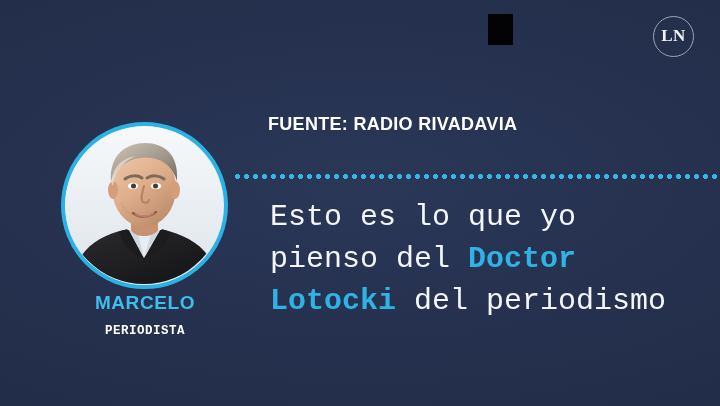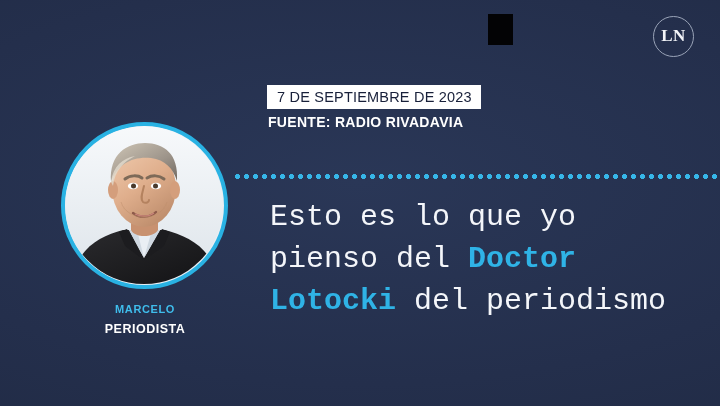--- a/index.html
+++ b/index.html
@@ -72,21 +72,21 @@
     letter-spacing: 0.2px;
     color: #18203a;
     white-space: nowrap;
   }
 
   #source-line {
     position: absolute;
     left: 268px;
     top: 114px;
     font-family: "Liberation Sans", sans-serif;
-    font-size: 14px;
+    font-size: 18px;
     font-weight: 700;
     letter-spacing: 0.3px;
     color: #ffffff;
     white-space: nowrap;
   }
 
   
   #dotted-divider {
     position: absolute;
     left: 233px;
@@ -128,35 +128,34 @@
   #speaker-caption {
     position: absolute;
     left: 0px;
     top: 293px;
     width: 290px;
     text-align: center;
   }
   #speaker-caption .sp-name {
     font-family: "Liberation Sans", sans-serif;
     font-weight: 700;
-    font-size: 11px;
+    font-size: 19px;
     line-height: 20px;
     letter-spacing: 0.6px;
     color: #3fbdec;
     white-space: nowrap;
-    margin-top: 6px;
   }
   #speaker-caption .sp-role {
-    font-family: Liberation Sans, sans-serif;
+    font-family: Liberation Mono, monospace;
     font-weight: 700;
     font-size: 12.5px;
     line-height: 16px;
     letter-spacing: 0.5px;
     color: #ffffff;
-    margin-top: 2px;
+    margin-top: 10px;
   }
 
   
   #quote-block {
     position: absolute;
     left: 270px;
     top: 196px;
     width: 430px;
     font-family: Liberation Mono, monospace;
     font-size: 30px;
@@ -173,23 +172,20 @@
 <body>
 
 <div id="card">
 
   <div id="black-block"></div>
 
   <div id="ln-logo">
     <span class="ln-text">LN</span>
   </div>
 
-  <div id="date-box">
-    <span class="date-text">7 DE SEPTIEMBRE DE 2023</span>
-  </div>
 
   <div id="source-line">FUENTE: RADIO RIVADAVIA</div>
 
   <div id="dotted-divider"></div>
 
   <div id="portrait-wrap">
     <div id="portrait-ring">
       <div id="portrait-photo">
         <svg width="158" height="158" viewBox="0 0 158 158">
           <defs>

